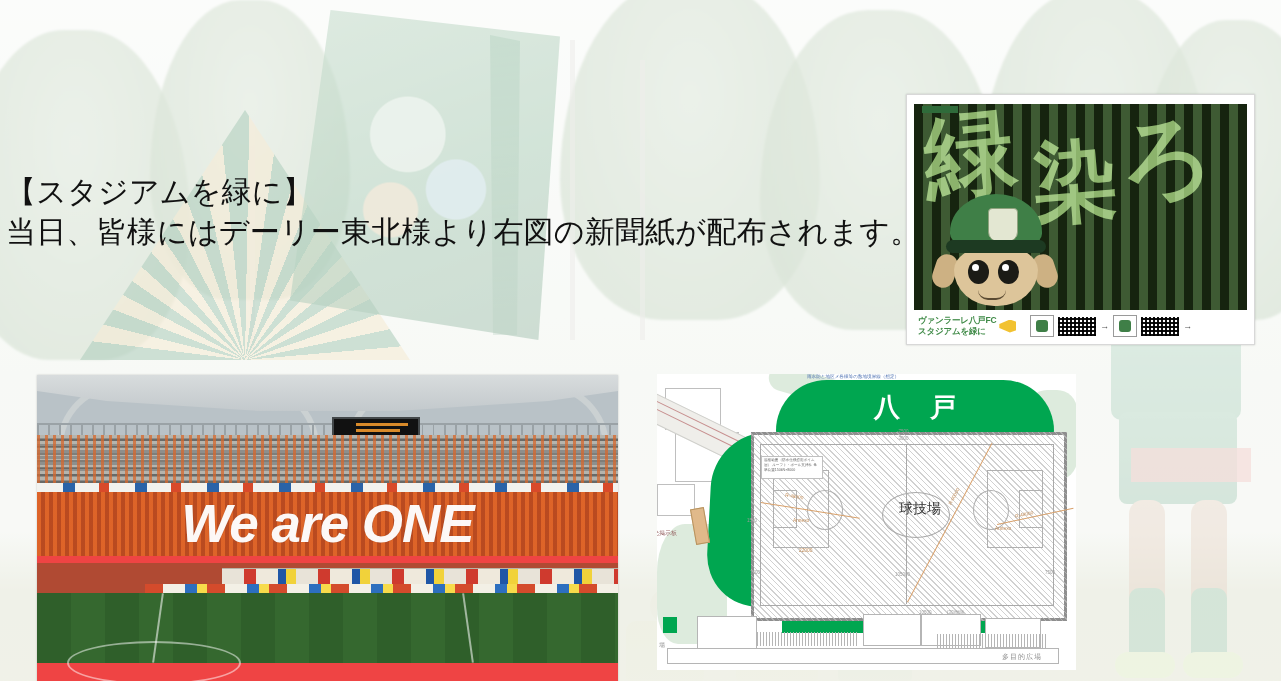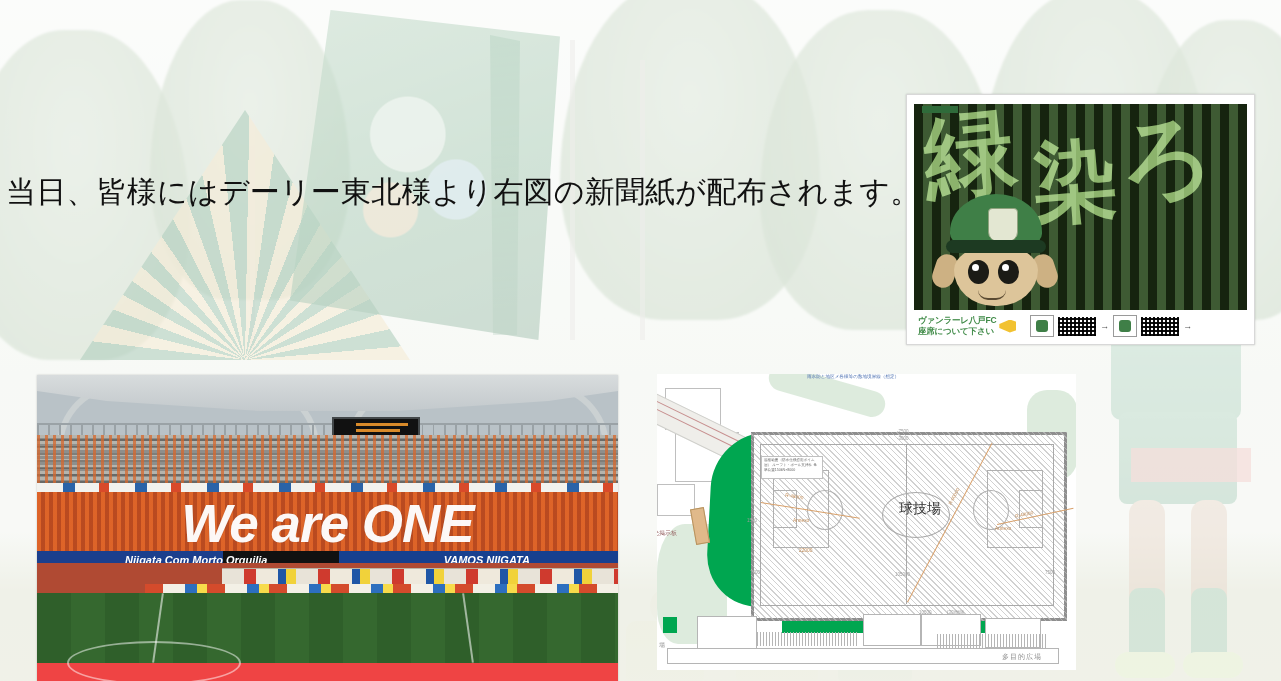--- a/index.html
+++ b/index.html
@@ -287,20 +287,21 @@
       <div class="pl-sock" style="left:120px;"></div>
       <div class="pl-boot" style="left:44px;"></div>
       <div class="pl-boot" style="left:112px;"></div>
     </div>
 
     <div class="bg-veil"></div>
   </div>
 
 
   <div class="body-text">
+    <div class="ln">【スタジアムを緑に】</div>
     <div class="ln">当日、皆様にはデーリー東北様より右図の新聞紙が配布されます。</div>
   </div>
 
 
   <div class="newspaper">
     <div class="np-photo">
       <div class="np-stripes"></div>
       <div class="np-kanji">
         <span class="np-k1">緑</span>
         <span class="np-k2">染</span>
@@ -315,21 +316,21 @@
         <div class="m-hat-b"></div>
         <div class="m-eye l"></div>
         <div class="m-eye r"></div>
         <div class="m-mouth"></div>
       </div>
       <div class="np-tag"></div>
     </div>
 
     <div class="np-footer">
       <div class="np-logo">ヴァンラーレ八戸FC
-座席について下さい</div>
+スタジアムを緑に</div>
       <div class="np-horn"></div>
       <div class="np-seq">
         <div class="np-mini"></div>
         <div class="np-grid"></div>
         <span class="np-arrow">→</span>
         <div class="np-mini"></div>
         <div class="np-grid"></div>
         <span class="np-arrow">→</span>
       </div>
     </div>
@@ -344,24 +345,20 @@
     <div class="sp-board">
       <i style="top:4px;width:52px;"></i>
         <i style="top:10px;width:44px;"></i>
         <i style="top:16px;width:48px;background:#cc3a2a;"></i>
     </div>
     <div class="sp-upper"></div>
     <div class="sp-upper-crowd"></div>
     <div class="sp-signs"></div>
     <div class="sp-lower"></div>
     <div class="sp-letters">We are ONE</div>
-    <div class="sp-banner">
-      <span>Niigata Com Morto Orquilia</span>
-      <span>VAMOS NIIGATA</span>
-    </div>
     <div class="sp-track"></div>
     <div class="sp-ads"></div>
     <div class="sp-ads2"></div>
     <div class="sp-pitch"></div>
     <div class="sp-line" style="left:120px;top:218px;width:2px;height:70px;transform:rotate(8deg);"></div>
     <div class="sp-line" style="left:430px;top:218px;width:2px;height:70px;transform:rotate(-8deg);"></div>
     <div class="sp-circle"></div>
     <div class="sp-cap">イメージ</div>
   </div>
 
@@ -373,20 +370,21 @@
       <div class="map-road" style="left:-20px;top:10px;width:260px;height:26px;transform:rotate(26deg);transform-origin:0 0;"></div>
       <div class="map-rail" style="left:-10px;top:22px;width:280px;transform:rotate(26deg);transform-origin:0 0;"></div>
       <div class="map-rail" style="left:-10px;top:30px;width:280px;transform:rotate(26deg);transform-origin:0 0;"></div>
       <div class="map-green" style="left:0px;top:150px;width:70px;height:120px;border-radius:40% 20% 10% 30%;"></div>
       <div class="map-green" style="left:110px;top:4px;width:120px;height:26px;border-radius:20px;transform:rotate(16deg);"></div>
       <div class="map-green" style="left:370px;top:16px;width:50px;height:90px;border-radius:20px;"></div>
       <div class="plan-top-lbl">雨水防と地区メ各棟等の敷地境界線（想定）</div>
       <div class="plan-left-lbl">場</div>
     </div>
 
+    <div class="plan-north">八戸</div>
     <div class="plan-west"></div>
     <div class="plan-south1"></div>
     <div class="plan-south2"></div>
     <div class="plan-south3"></div>
 
     <div class="plan-outer">
       <div class="plan-hatch"></div>
     </div>
     <div class="plan-inner"></div>
     <div class="plan-mid"></div>

